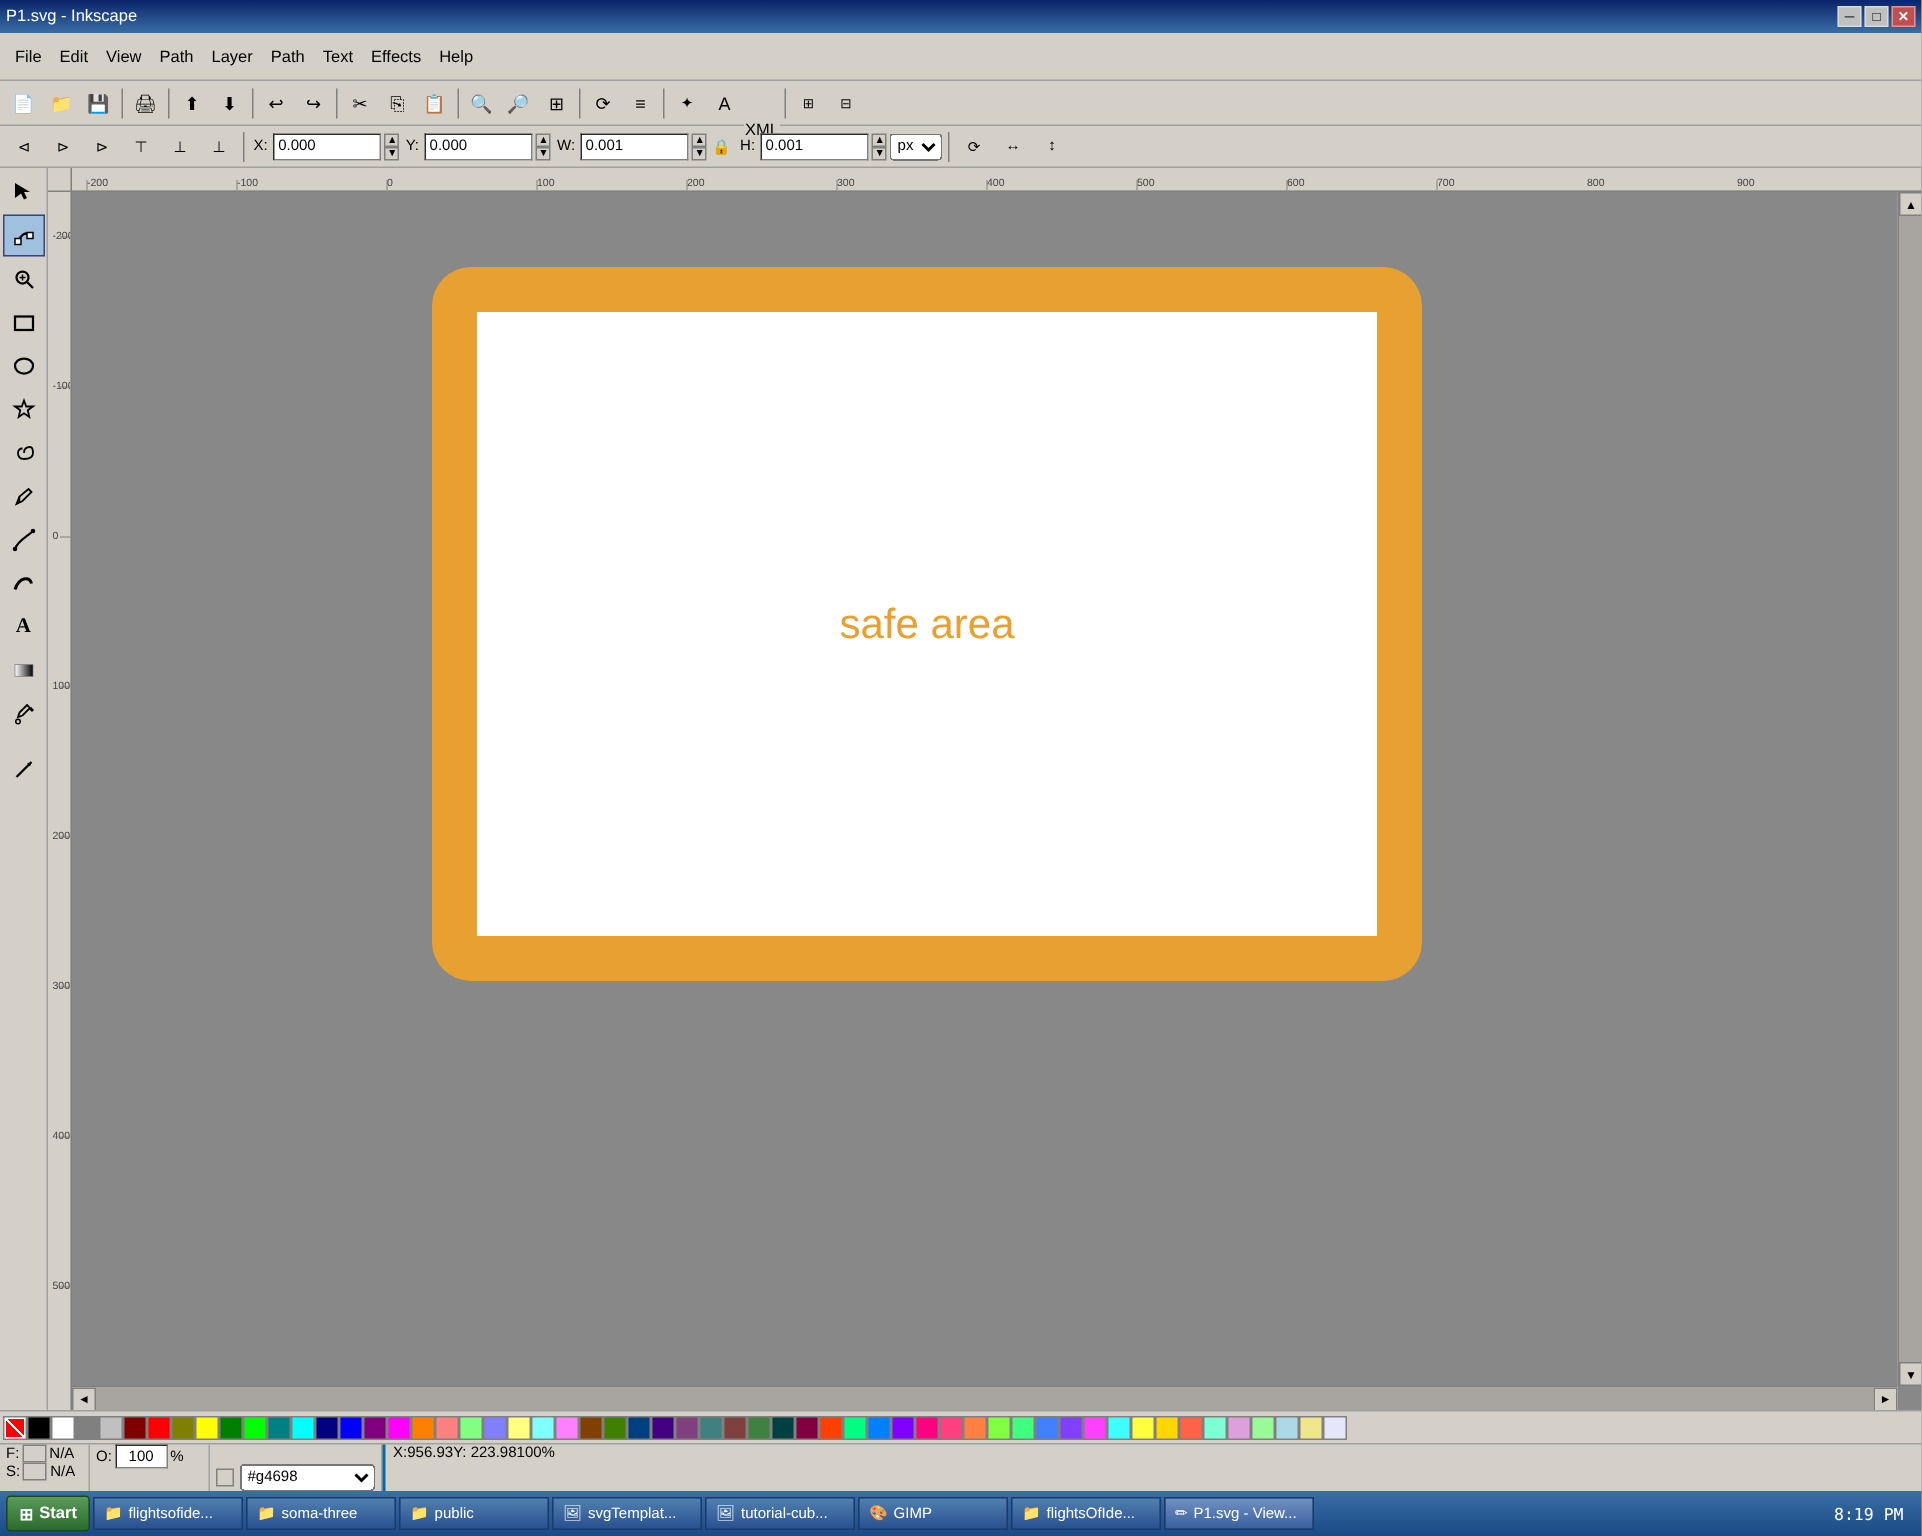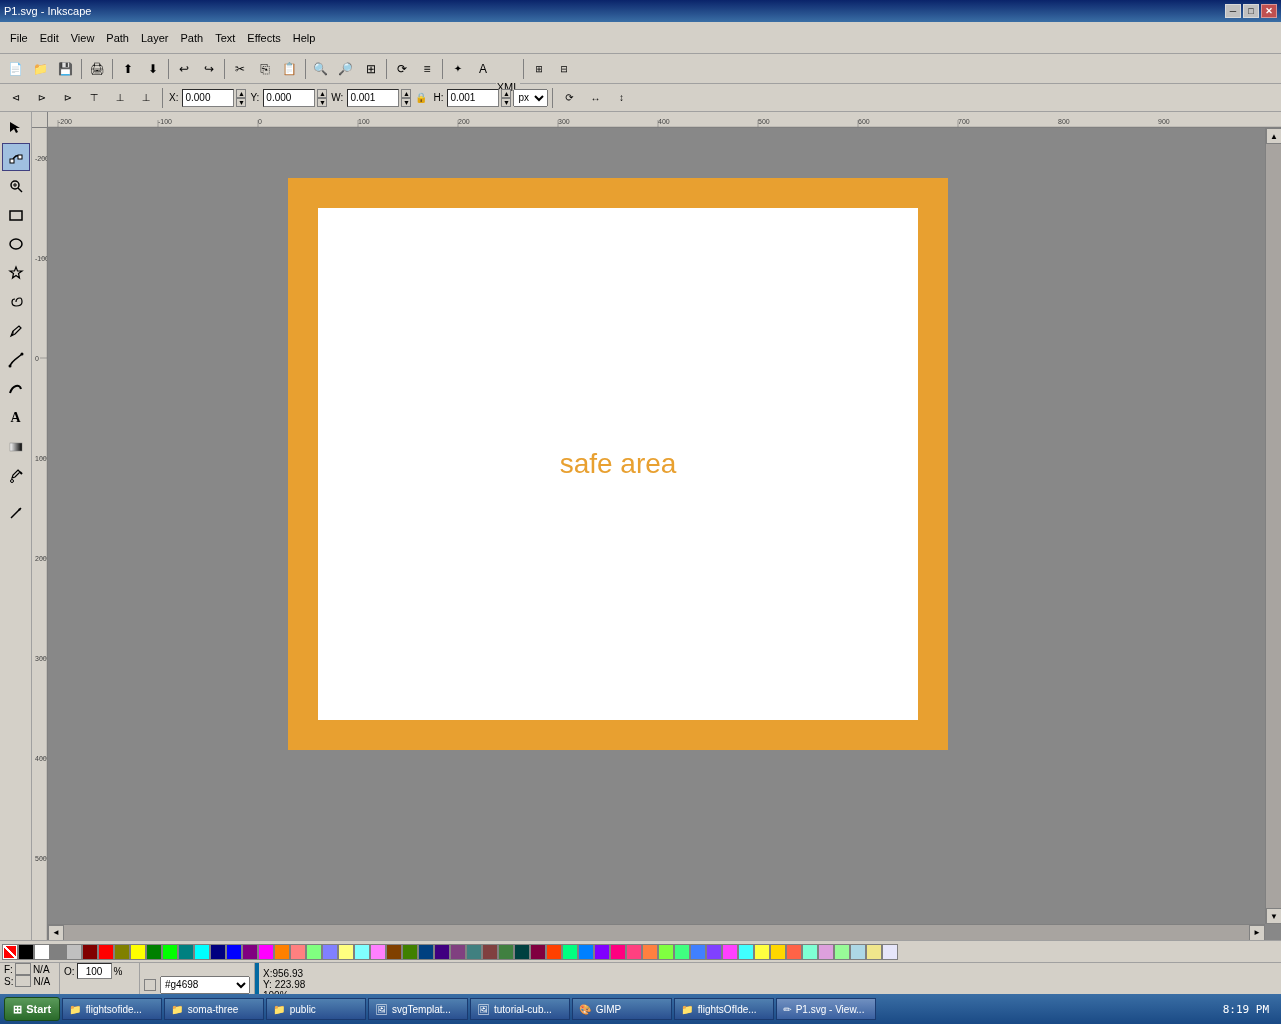--- a/index.html
+++ b/index.html
@@ -64,21 +64,21 @@
       background: #d4d0c8;
       border: 1px solid transparent;
       display: flex; align-items: center; justify-content: center;
       cursor: pointer; font-size: 12px;
     }
     .toolbar-separator {
       width: 1px; height: 20px; background: #808080; margin: 0 2px;
     }
 
     .coord-input {
-      width: 52px; height: 18px; font-size: 10px;
+      width: 72px; height: 18px; font-size: 10px;
       border: 1px inset #808080; background: white;
       padding: 0 2px;
     }
     .coord-label { font-size: 10px; margin: 0 2px; }
 
     
     #main {
       display: flex;
       height: calc(1024px - 22px - 20px - 30px - 28px - 22px - 24px - 20px);
     }
@@ -135,23 +135,24 @@
     }
 
     #canvas-content {
       position: absolute;
       top: 50px; left: 240px;
       width: 660px; height: 660px;
     }
 
     
     #svg-document {
-      width: 660px; height: 572px;
+      width: 660px; height: 476px;
       background: #e8a030;
       position: relative;
+      border-radius: 26px;
     }
     #svg-inner {
       position: absolute;
       top: 30px; left: 30px;
       right: 30px; bottom: 30px;
       background: white;
       display: flex; align-items: center; justify-content: center;
     }
     #safe-area-text {
       color: #e8a030;
@@ -185,23 +186,23 @@
     }
     .status-section {
       display: flex; align-items: center; padding: 0 4px;
       border-right: 1px solid #a0a0a0;
     }
     .status-main {
       flex: 1; display: flex; align-items: center; padding: 0 8px;
       font-size: 11px;
     }
     .status-coords {
-      width: 120px; display: flex; flex-direction: column;
+      width: 120px; display: flex; flex-direction: row;
       justify-content: center; padding: 0 4px; font-size: 10px;
-      border-left: 4px solid #0369a1;
+      border-left: 2px solid #0369a1;
     }
 
     
     #taskbar {
       height: 30px;
       background: linear-gradient(to bottom, #3a6ea5, #1a4a85);
       display: flex; align-items: center;
       padding: 0 4px;
       gap: 2px;
       position: absolute; bottom: 0; left: 0; right: 0;

